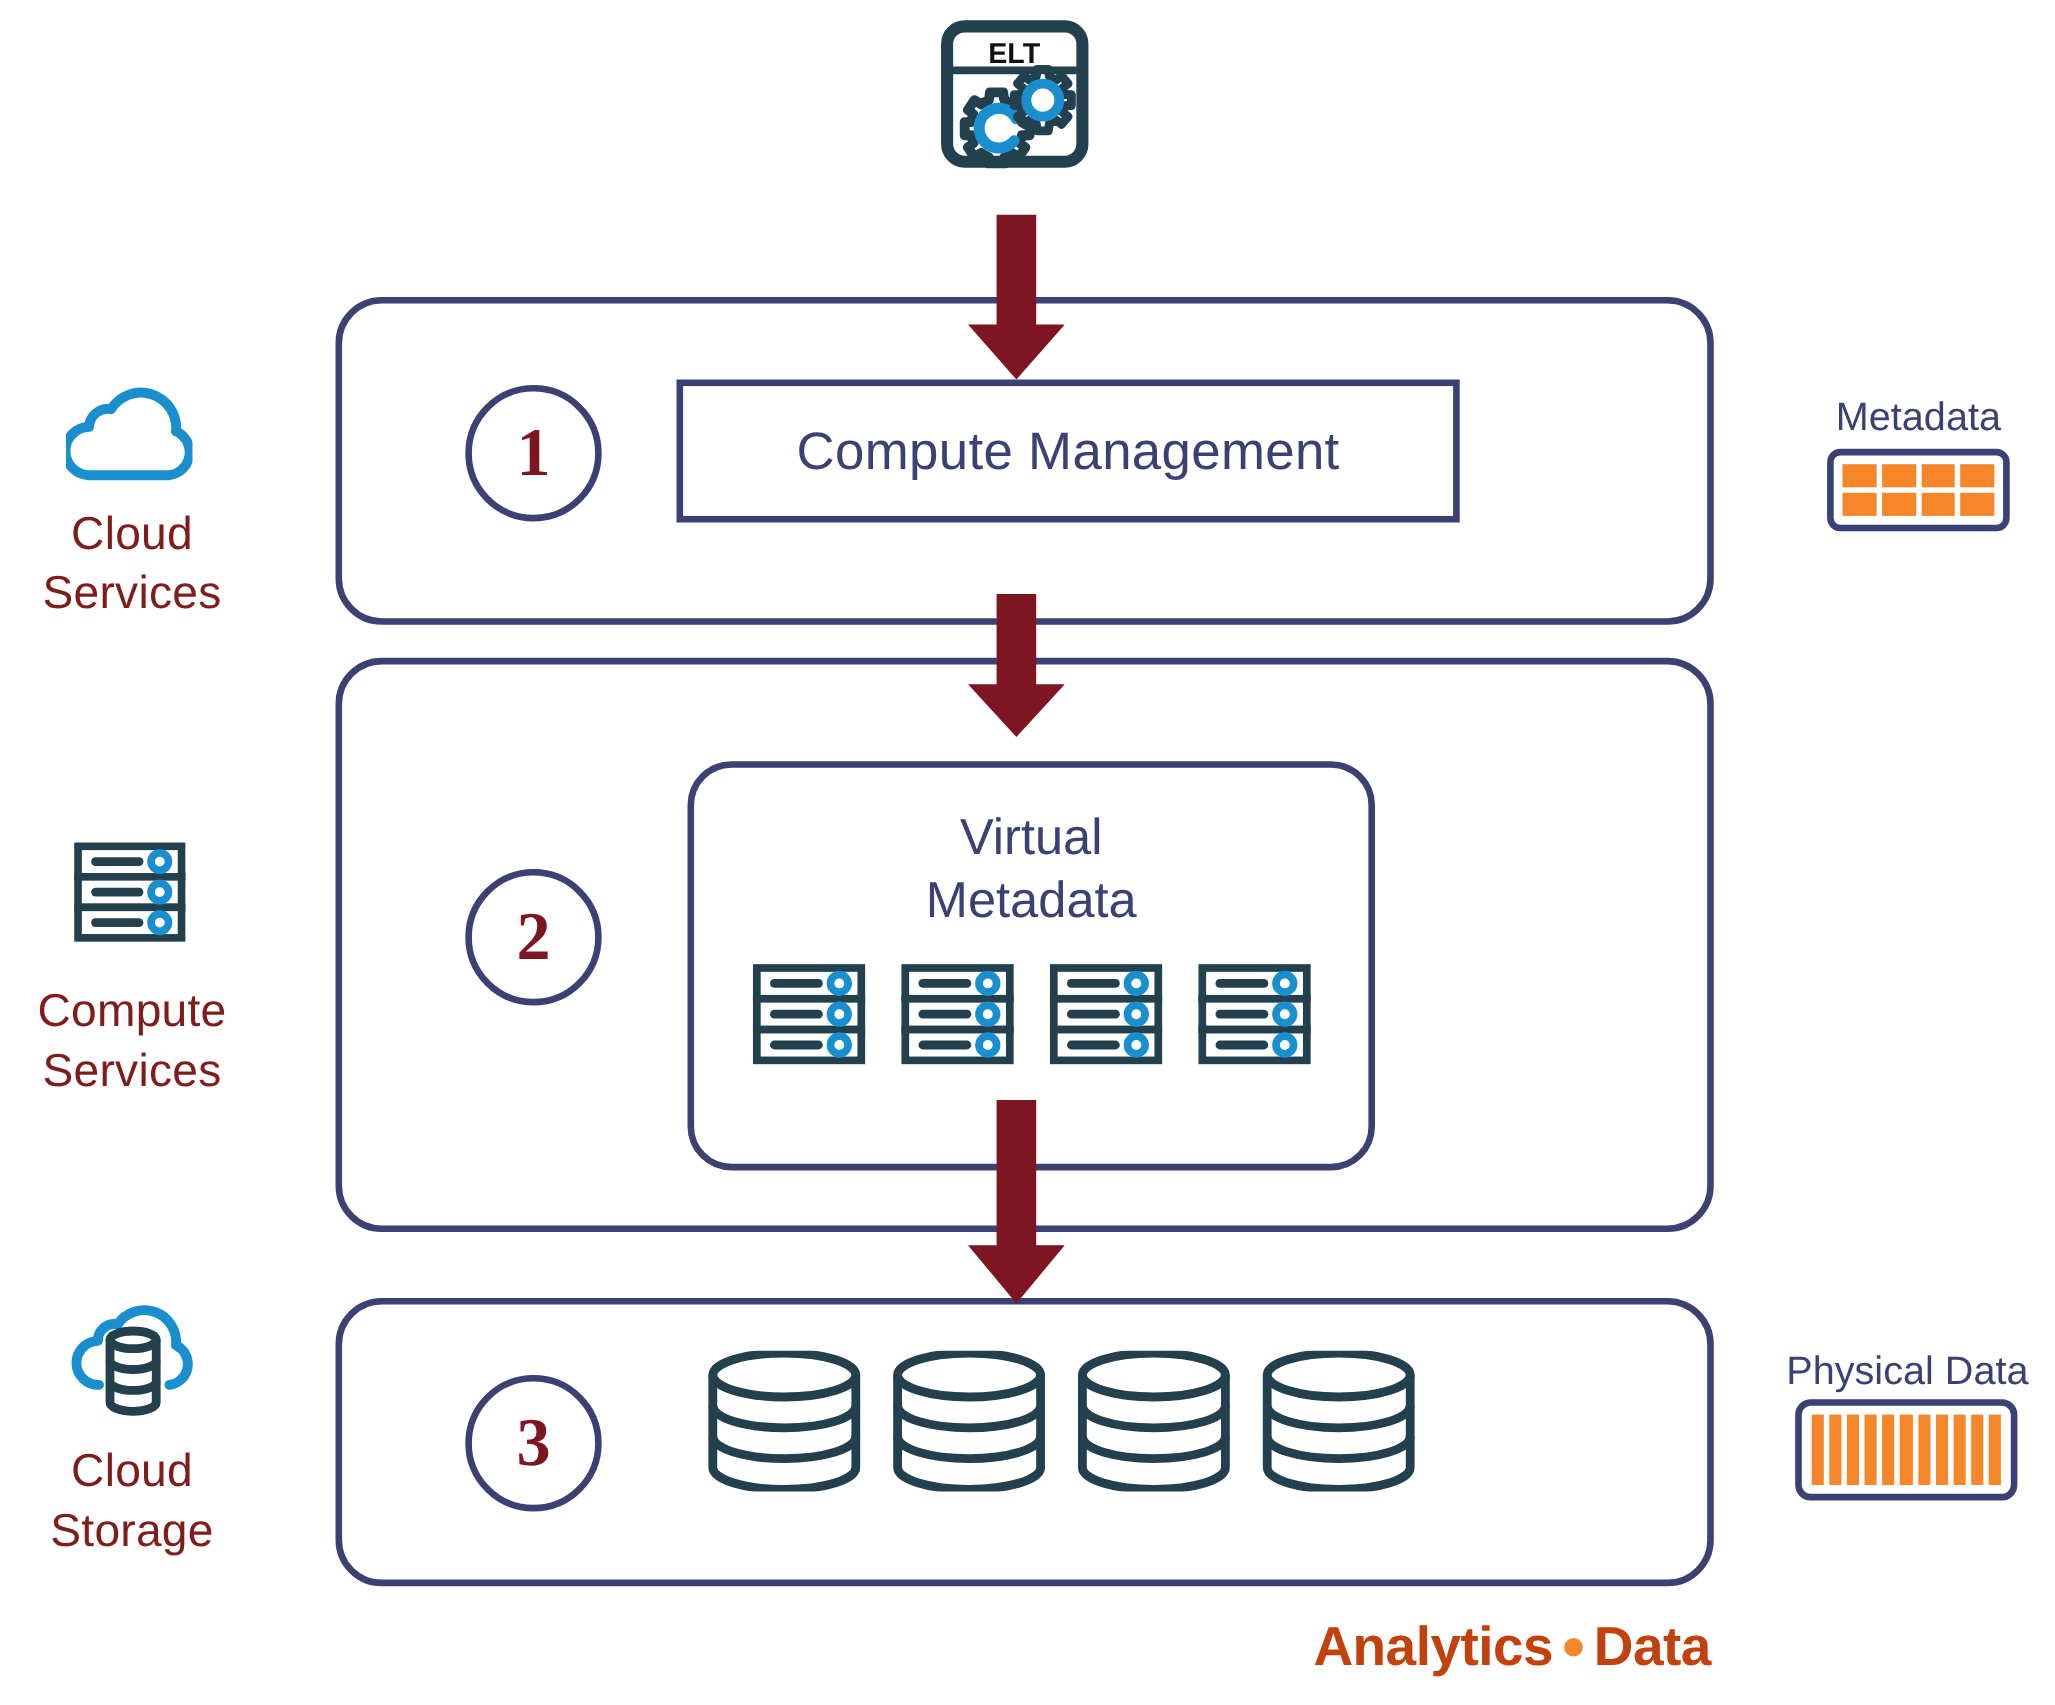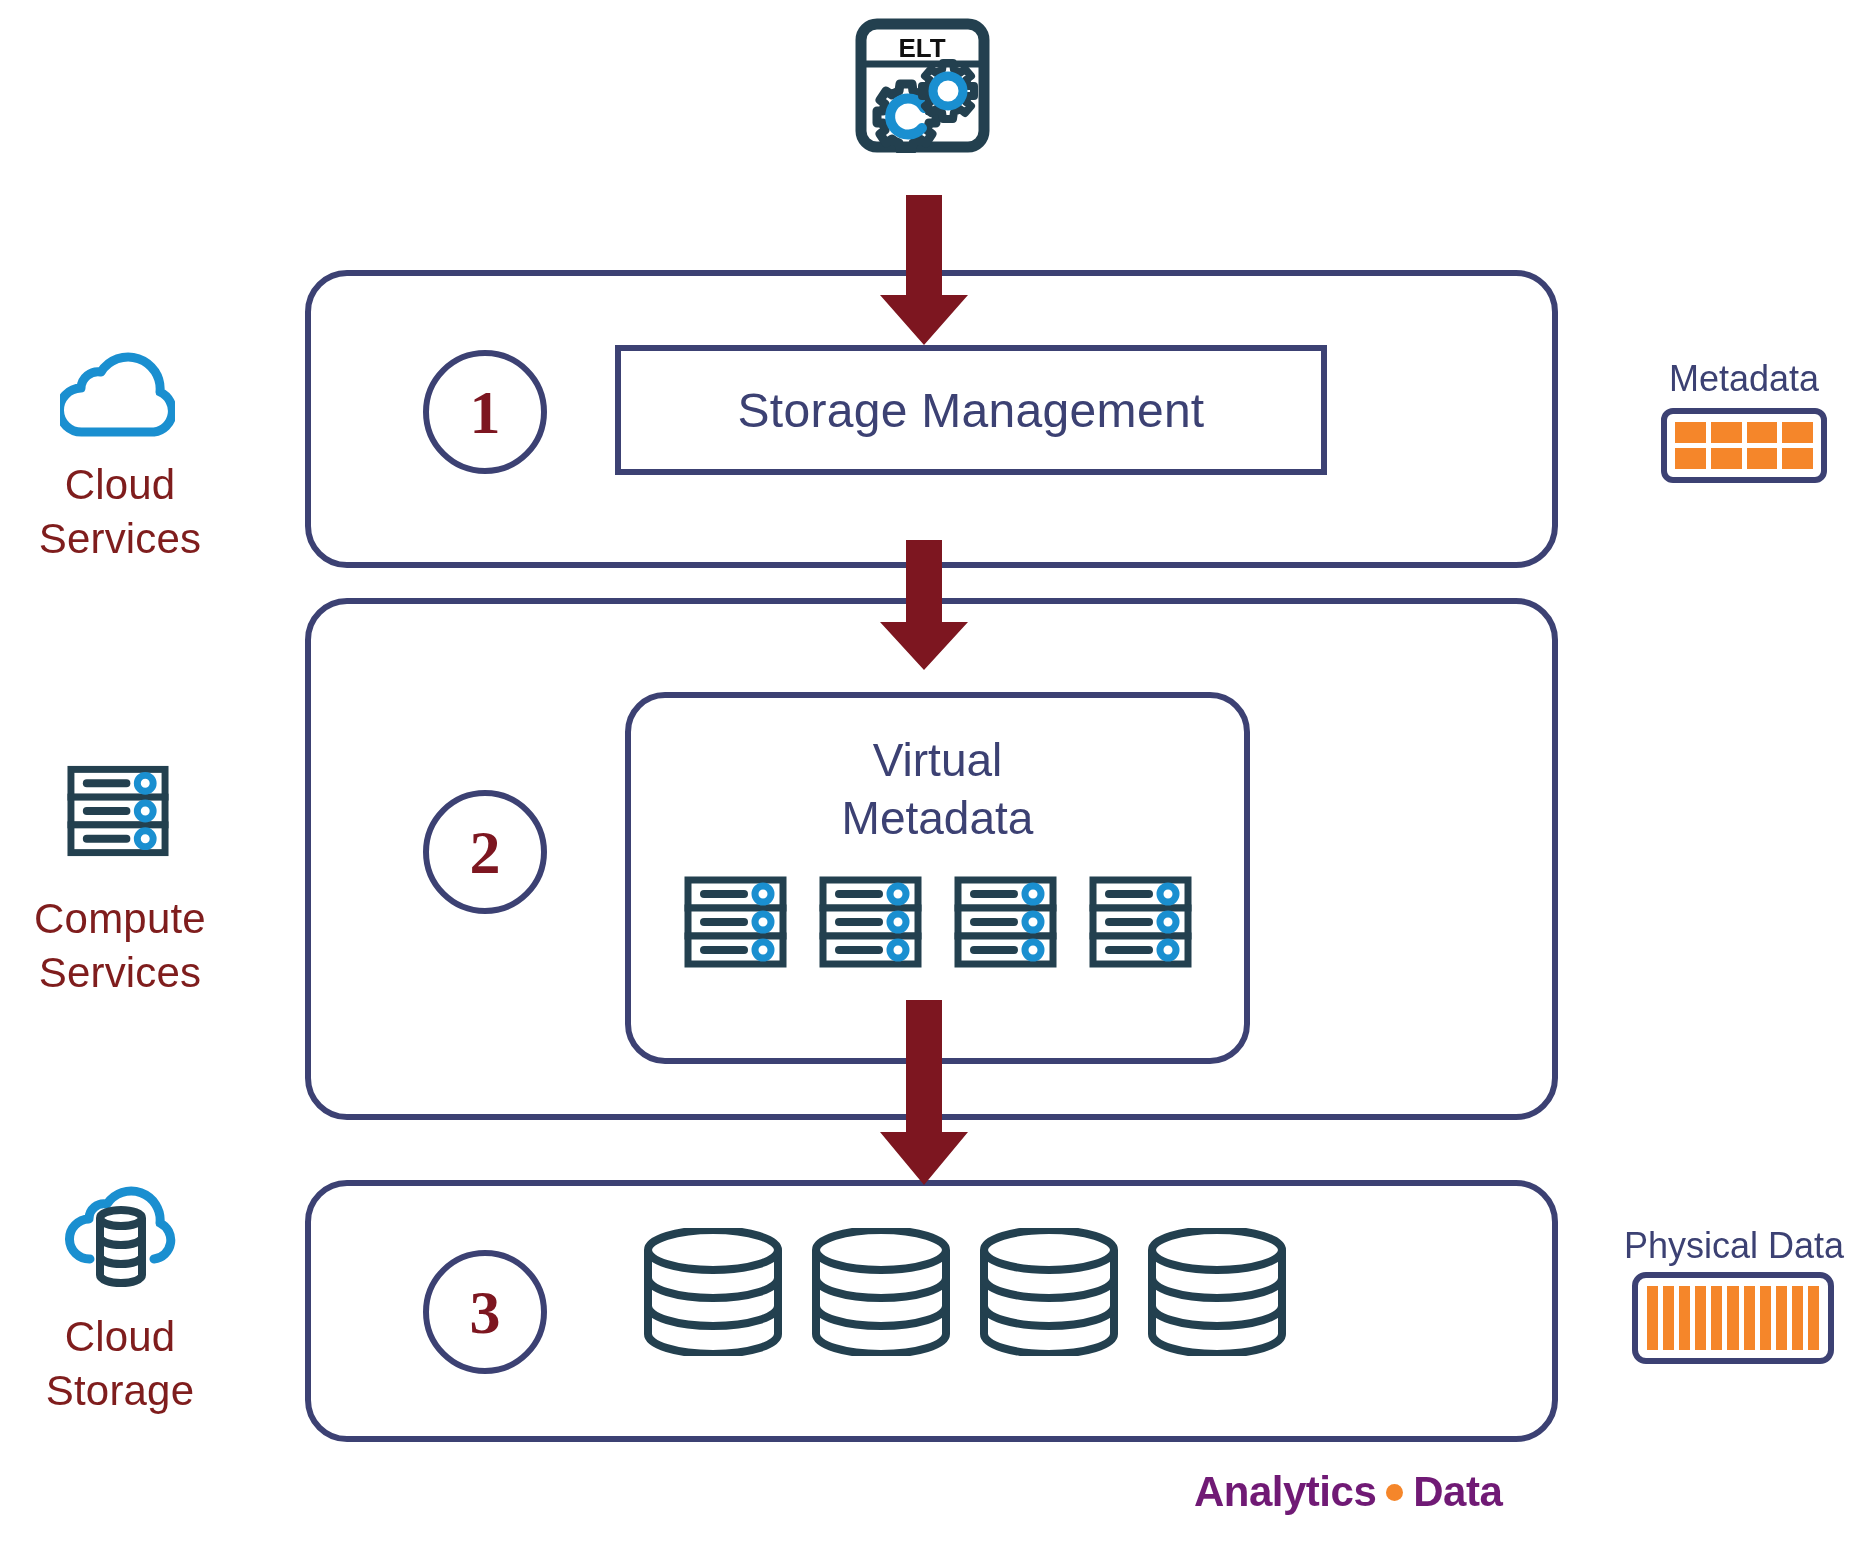--- a/index.html
+++ b/index.html
@@ -163,22 +163,22 @@
     box-sizing: border-box;
     padding: 8px 9px;
     display: flex;
     gap: 5px;
   }
   .pds-icon i { background: #f5862a; flex: 1 1 auto; display: block; }
 
   
   .brand {
     position: absolute;
-    color: #701a75;
-    font-size: 42px;
+    color: #c2410c;
+    font-size: 50px;
     font-weight: 700;
     letter-spacing: -0.5px;
     font-family: "Liberation Sans", sans-serif;
     display: flex;
     align-items: center;
     gap: 10px;
     white-space: nowrap;
   }
   .brand .dot {
     width: 17px; height: 17px;
@@ -226,21 +226,21 @@
     </svg>
   </div>
 
   <div class="panel" style="left:305px; top:270px; width:1253px; height:298px;"></div>
 
   <div class="num-circle" style="left:423px; top:350px; width:124px; height:124px;">
     <span>1</span>
   </div>
 
   <div class="mm-box" style="left:615px; top:345px; width:712px; height:130px;">
-    <span>Storage Management</span>
+    <span>Compute Management</span>
   </div>
 
   <div class="abs" style="left:60px; top:350px; width:115px; height:90px;">
     <svg width="115" height="90" viewBox="0 0 115 90">
       <path d="M 22 82 A 22 22 0 0 1 21 38 A 17 17 0 0 1 41 22 A 32 32 0 0 1 100 42
                A 21 21 0 0 1 94 82 Z" fill="none" stroke="#1a8fd0" stroke-width="9" stroke-linejoin="round" stroke-linecap="round"></path>
     </svg>
   </div>
   <div class="side-label" style="left:0px; top:458px; width:240px;">Cloud
 Services</div>

